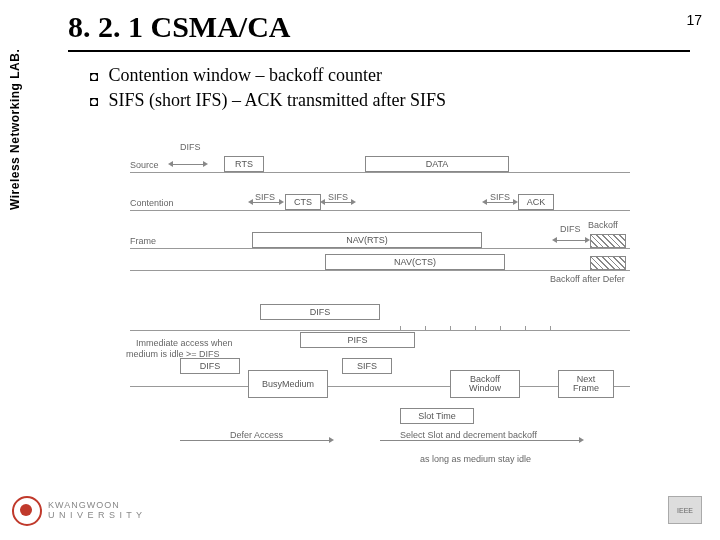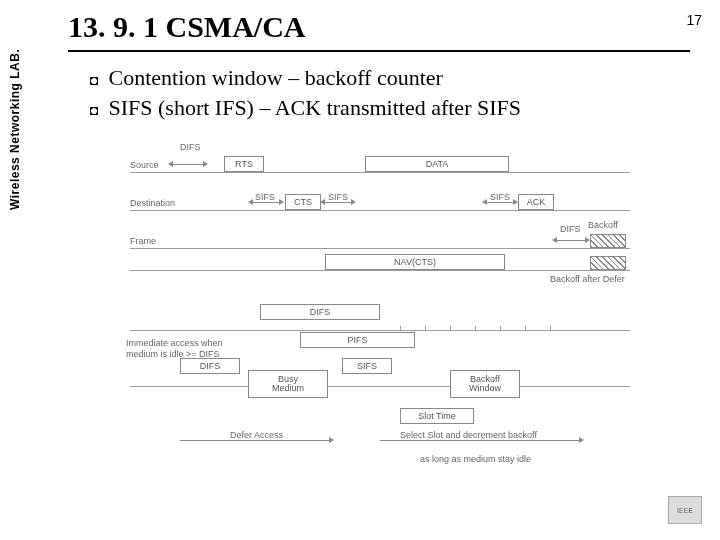--- a/index.html
+++ b/index.html
@@ -8,21 +8,21 @@
   .sidebar-label {
     position: absolute; left: 8px; top: 210px;
     transform: rotate(-90deg); transform-origin: left top;
     font-family: Arial, sans-serif; font-weight: bold; font-size: 12px;
     letter-spacing: 0.5px; color: #000; white-space: nowrap;
   }
   .title-block { position: absolute; left: 68px; top: 10px; right: 30px; }
   .title { font-size: 30px; font-weight: bold; }
   .title-rule { border: none; border-top: 2px solid #000; margin-top: 6px; }
   .page-num { position: absolute; right: 18px; top: 12px; font-size: 14px; font-family: Arial, sans-serif; }
-  .bullets { position: absolute; left: 90px; top: 65px; right: 40px; font-size: 22px; }
+  .bullets { position: absolute; left: 90px; top: 65px; right: 40px; font-size: 18px; }
   .bullets li { list-style: none; margin-bottom: 4px; }
   .bullets li::before { content: "◘"; margin-right: 10px; font-size: 14px; }
   .diagram { position: absolute; left: 80px; top: 140px; width: 580px; height: 340px; font-family: Arial, sans-serif; font-size: 10px; color: #555; }
   .hline { position: absolute; height: 1px; background: #999; }
   .box { position: absolute; border: 1px solid #888; background: #fff; display: flex; align-items: center; justify-content: center; height: 16px; font-size: 9px; color: #555; padding: 0 4px; }
   .lbl { position: absolute; font-size: 9px; color: #666; white-space: nowrap; }
   .arrow { position: absolute; height: 1px; background: #888; }
   .arrow::before, .arrow::after { content: ""; position: absolute; top: -3px; width: 0; height: 0; border-top: 3px solid transparent; border-bottom: 3px solid transparent; }
   .arrow::before { left: -4px; border-right: 5px solid #888; }
   .arrow::after { right: -4px; border-left: 5px solid #888; }
@@ -38,95 +38,107 @@
 </head>
 <body>
 
 <div class="slide">
 
   <div class="sidebar-label">Wireless Networking LAB.</div>
 
   <div class="page-num">17</div>
 
   <div class="title-block">
-    <div class="title">13. 9. 1 CSMA/CA</div>
+    <div class="title">8. 2. 1 CSMA/CA</div>
     <hr class="title-rule">
   </div>
 
   <ul class="bullets">
     <li>Contention window – backoff counter</li>
     <li>SIFS (short IFS) – ACK transmitted after SIFS</li>
   </ul>
 
   <div class="diagram">
 
     <div class="lbl" style="left:50px;top:20px">Source</div>
     <div class="hline" style="left:50px;top:32px;width:500px"></div>
     <div class="lbl" style="left:100px;top:2px">DIFS</div>
     <div class="arrow" style="left:92px;top:24px;width:32px"></div>
     <div class="box" style="left:144px;top:16px;width:40px">RTS</div>
     <div class="box" style="left:285px;top:16px;width:144px">DATA</div>
 
-    <div class="lbl" style="left:50px;top:58px">Destination</div>
+    <div class="lbl" style="left:50px;top:58px">Contention</div>
     <div class="hline" style="left:50px;top:70px;width:500px"></div>
     <div class="lbl" style="left:175px;top:52px">SIFS</div>
     <div class="arrow" style="left:172px;top:62px;width:28px"></div>
     <div class="box" style="left:205px;top:54px;width:36px">CTS</div>
     <div class="lbl" style="left:248px;top:52px">SIFS</div>
     <div class="arrow" style="left:244px;top:62px;width:28px"></div>
     <div class="lbl" style="left:410px;top:52px">SIFS</div>
     <div class="arrow" style="left:406px;top:62px;width:28px"></div>
     <div class="box" style="left:438px;top:54px;width:36px">ACK</div>
 
     <div class="lbl" style="left:50px;top:96px">Frame</div>
     <div class="hline" style="left:50px;top:108px;width:500px"></div>
+    <div class="box" style="left:172px;top:92px;width:230px">NAV(RTS)</div>
     <div class="lbl" style="left:480px;top:84px">DIFS</div>
     <div class="arrow" style="left:476px;top:100px;width:30px"></div>
     <div class="hatch" style="left:510px;top:94px;width:36px"></div>
     <div class="lbl" style="left:508px;top:80px">Backoff</div>
 
     <div class="hline" style="left:50px;top:130px;width:500px"></div>
     <div class="box" style="left:245px;top:114px;width:180px">NAV(CTS)</div>
     <div class="hatch" style="left:510px;top:116px;width:36px"></div>
     <div class="lbl" style="left:470px;top:134px">Backoff after Defer</div>
 
     <div class="hline" style="left:50px;top:190px;width:500px"></div>
 
-    <div class="lbl" style="left:46px;top:198px">Immediate access when</div>
+    <div class="lbl" style="left:56px;top:198px">Immediate access when</div>
     <div class="lbl" style="left:46px;top:209px">medium is idle &gt;= DIFS</div>
 
     <div class="box" style="left:180px;top:164px;width:120px">DIFS</div>
     <div class="box" style="left:220px;top:192px;width:115px">PIFS</div>
 
     <div class="tick" style="left:320px;top:186px"></div>
     <div class="tick" style="left:345px;top:186px"></div>
     <div class="tick" style="left:370px;top:186px"></div>
     <div class="tick" style="left:395px;top:186px"></div>
     <div class="tick" style="left:420px;top:186px"></div>
     <div class="tick" style="left:445px;top:186px"></div>
     <div class="tick" style="left:470px;top:186px"></div>
 
     <div class="hline" style="left:50px;top:246px;width:500px"></div>
     <div class="box" style="left:100px;top:218px;width:60px">DIFS</div>
-    <div class="box" style="left:168px;top:230px;width:80px;height:28px;flex-direction:column;line-height:1">
+    <div class="box" style="left:168px;top:230px;width:80px;height:28px;flex-direction:row;line-height:1">
       <span>Busy</span>
       <span>Medium</span>
     </div>
     <div class="box" style="left:262px;top:218px;width:50px">SIFS</div>
     <div class="box" style="left:370px;top:230px;width:70px;height:28px;flex-direction:column;line-height:1">
       <span>Backoff</span>
       <span>Window</span>
+    </div>
+    <div class="box" style="left:478px;top:230px;width:56px;height:28px;flex-direction:column;line-height:1">
+      <span>Next</span>
+      <span>Frame</span>
     </div>
 
     <div class="box" style="left:320px;top:268px;width:74px">Slot Time</div>
 
     <div class="arrow right-only" style="left:100px;top:300px;width:150px"></div>
     <div class="lbl" style="left:150px;top:290px">Defer Access</div>
 
     <div class="arrow right-only" style="left:300px;top:300px;width:200px"></div>
     <div class="lbl" style="left:320px;top:290px">Select Slot and decrement backoff</div>
     <div class="lbl" style="left:340px;top:314px">as long as medium stay idle</div>
   </div>
 
+  <div class="brand">
+    <div class="brand-logo"></div>
+    <div class="brand-text">
+      <div>KWANGWOON</div>
+      <div>U N I V E R S I T Y</div>
+    </div>
+  </div>
 
   <div class="ieee">IEEE</div>
 
 </div>
 
 </body></html>

